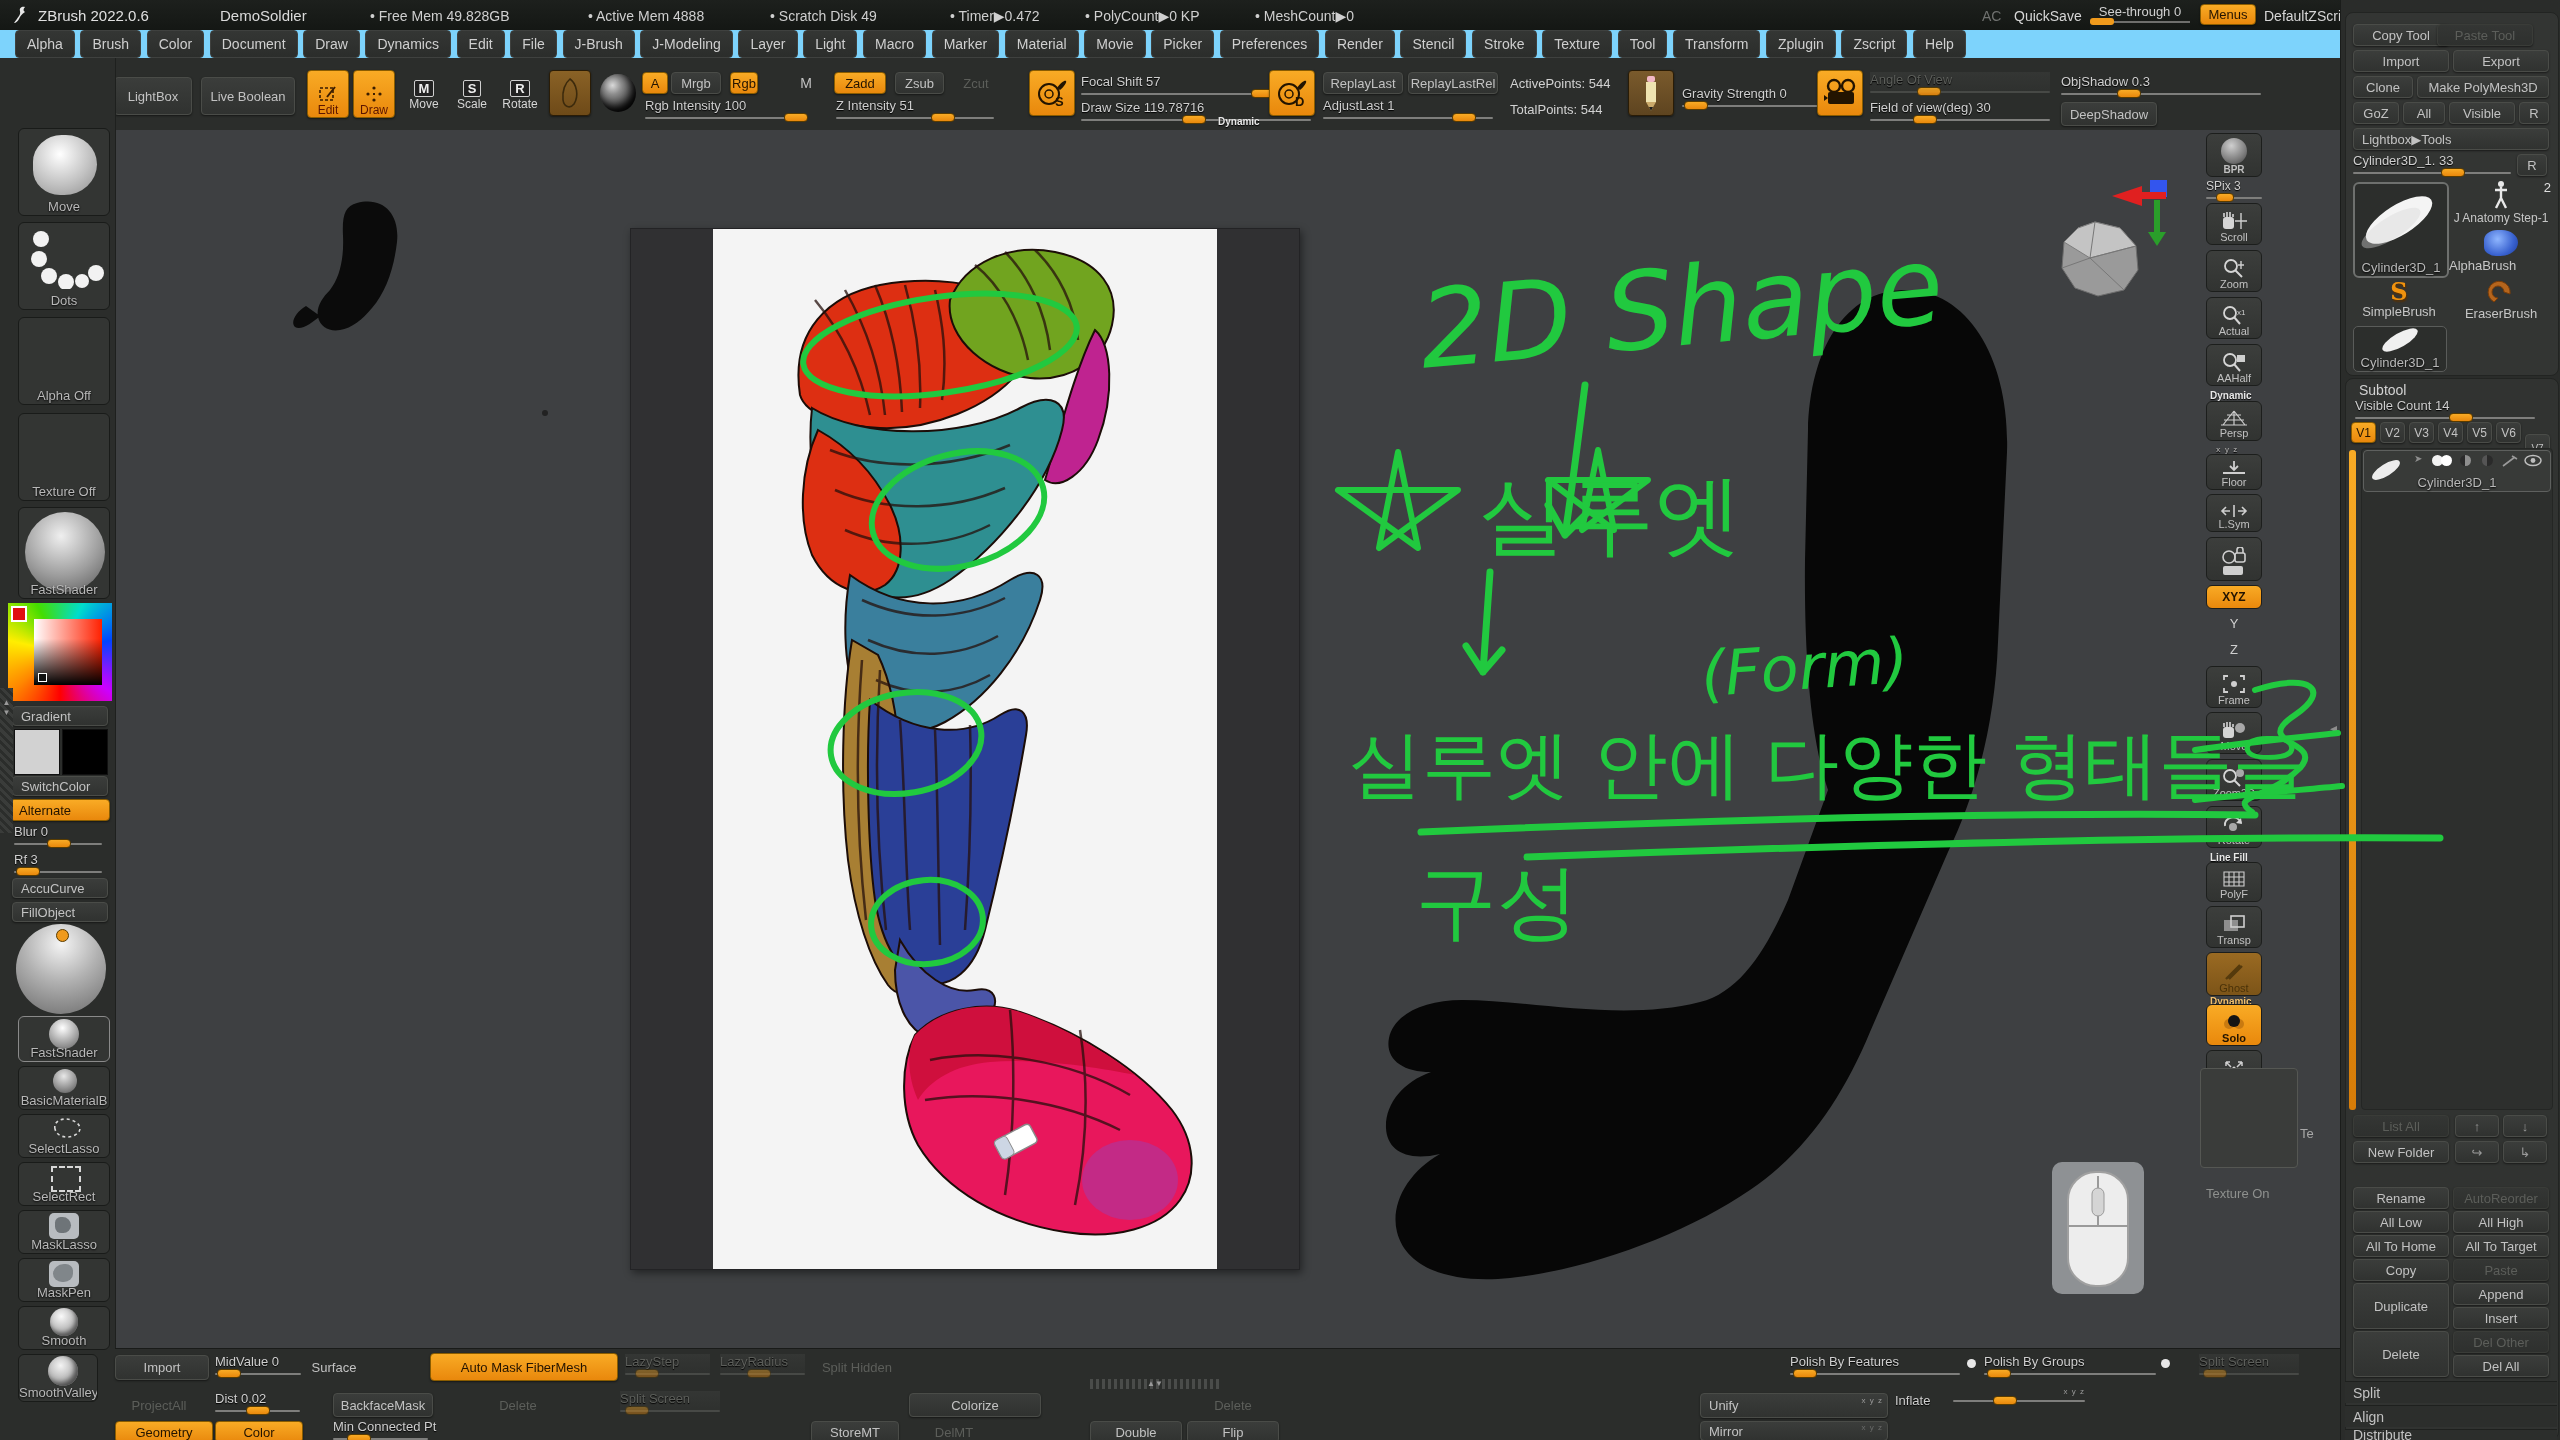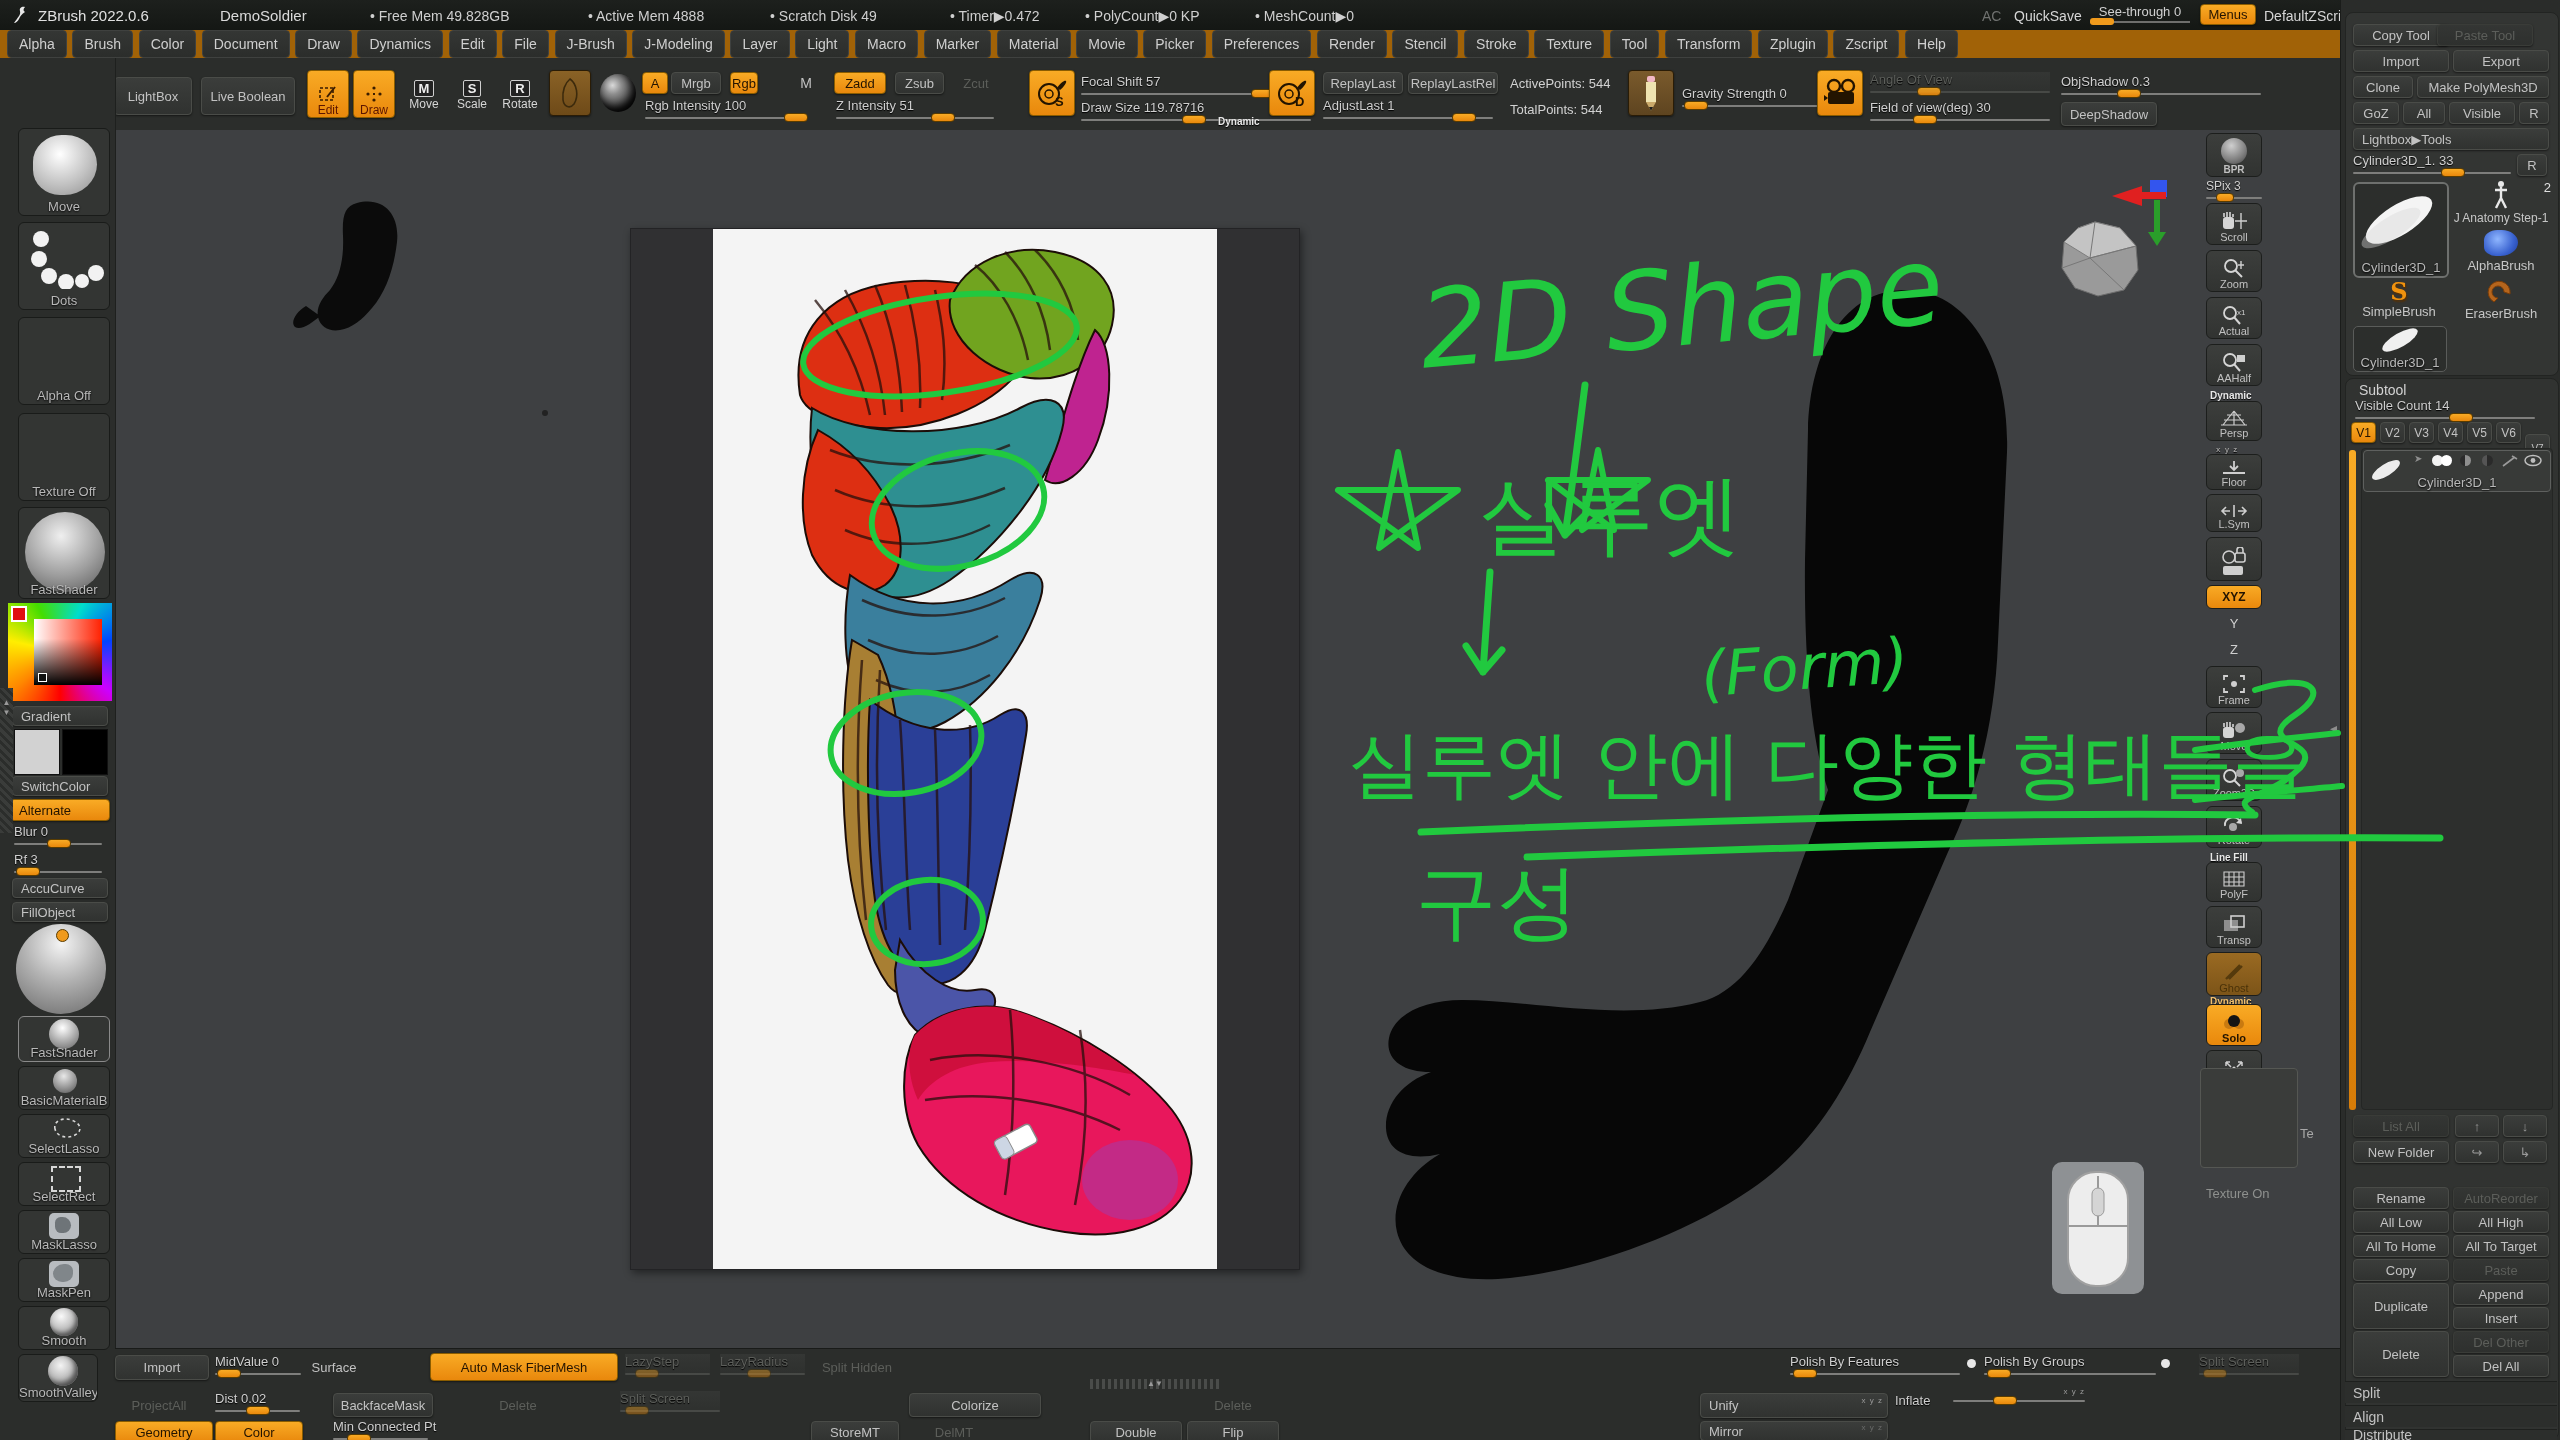--- a/index.html
+++ b/index.html
@@ -67,21 +67,21 @@
   <span class="abs" style="left:2264px;top:8px;color:#d6d6d6;font-size:14px">DefaultZScript</span>
   <span class="abs" style="left:2372px;top:7px;color:#9a9a9a;font-size:12px;letter-spacing:-1px">◄||||</span>
   <span class="abs" style="left:2408px;top:7px;color:#9a9a9a;font-size:12px;letter-spacing:-1px">||||►</span>
   <span class="abs" style="left:2448px;top:8px"><span class="winsq"></span><span class="winsq" style="margin-left:-6px;margin-top:3px"></span></span>
   <span class="abs" style="left:2478px;top:8px"><span class="winsq"></span><span class="winsq" style="margin-left:-6px;margin-top:3px"></span></span>
   <span class="abs" style="left:2508px;top:5px;color:#bdbdbd;font-size:13px">⌄</span>
   <span class="abs" style="left:2528px;top:9px"><span class="winsq"></span></span>
   <span class="abs" style="left:2546px;top:5px;color:#d8d8d8;font-size:16px">×</span>
 </div>
 
-<div class="abs" style="left:0;top:30px;width:2560px;height:28px;background:#a16207;padding-left:6px;box-sizing:border-box">
+<div class="abs" style="left:0;top:30px;width:2560px;height:28px;background:#7dd3fc;padding-left:14px;box-sizing:border-box">
   <span class="menu-btn">Alpha</span>
   <span class="menu-btn">Brush</span>
   <span class="menu-btn">Color</span>
   <span class="menu-btn">Document</span>
   <span class="menu-btn">Draw</span>
   <span class="menu-btn">Dynamics</span>
   <span class="menu-btn">Edit</span>
   <span class="menu-btn">File</span>
   <span class="menu-btn">J-Brush</span>
   <span class="menu-btn">J-Modeling</span>
@@ -600,21 +600,21 @@
   </div>
 
   <div class="abs" style="left:108px;top:180px;width:104px;height:46px;text-align:center">
     <svg width="20" height="30" style="margin:0 auto;display:block">
         <circle cx="10" cy="4" r="3" fill="#e8e8e8"></circle>
         <path d="M10 7 L10 18 M4 10 L16 10 M10 18 L5 28 M10 18 L15 28" stroke="#e8e8e8" stroke-width="2.4"></path>
       </svg>
     <span class="abs" style="right:2px;top:0;color:#e0e0e0;font-size:13px">2</span>
     <span style="font-size:12px;color:#c6c6c6">J Anatomy Step-1</span>
   </div>
-  <div class="abs" style="left:108px;top:228px;width:104px;height:48px;text-align:center">
+  <div class="abs" style="left:108px;top:228px;width:104px;height:48px;text-align:left">
     <span style="display:block;margin:2px auto;width:34px;height:26px;border-radius:45% 55% 60% 40%;background:radial-gradient(circle at 40% 35%,#8fb6ff,#3a63d0 60%,#1c3a9a)"></span>
     <span style="font-size:13px;color:#c6c6c6">AlphaBrush</span>
   </div>
   <div class="abs" style="left:12px;top:280px;width:92px;height:44px;text-align:center">
     <span style="display:block;margin:0 auto;width:30px;height:24px;font-family:'DejaVu Serif',serif;font-size:24px;font-weight:bold;color:#f0920e;text-shadow:1px 2px 2px #5a3000;line-height:24px">S</span>
     <span style="font-size:13px;color:#c6c6c6">SimpleBrush</span>
   </div>
   <div class="abs" style="left:108px;top:280px;width:104px;height:44px;text-align:center">
     <svg width="30" height="26" style="display:block;margin:0 auto">
         <path d="M8 22 A11 11 0 1 1 24 14 L18 12 A6 6 0 1 0 12 18 Z" fill="#b5651d" stroke="#7a3d08" stroke-width="1"></path>

